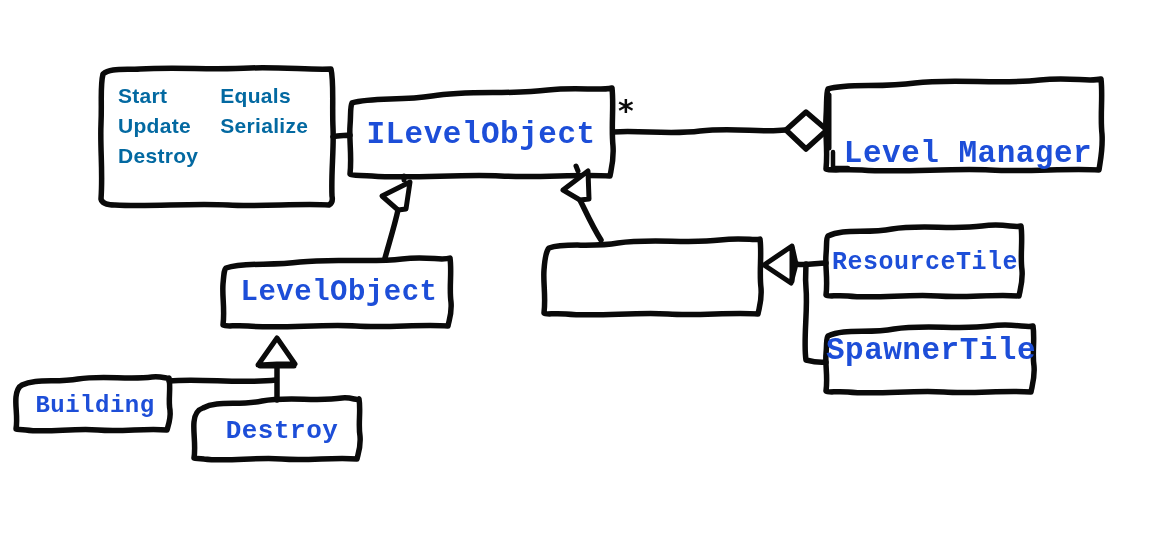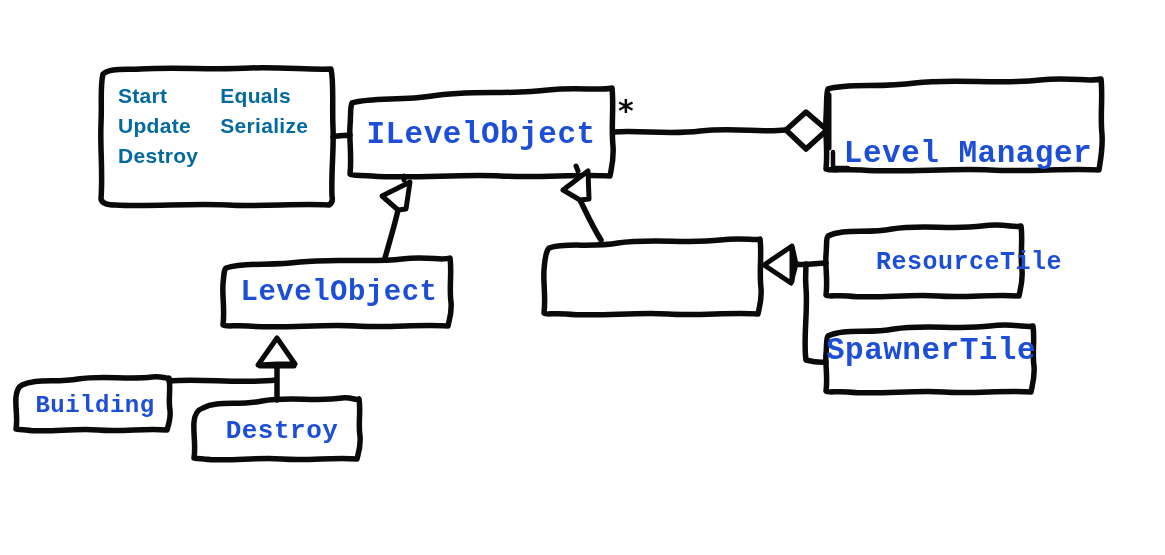--- a/index.html
+++ b/index.html
@@ -184,21 +184,21 @@
 
   <div class="node-label" style="left:352px; top:94px; width:258px; height:80px; font-size:31px;">ILevelObject</div>
 
   <div class="mult-label" style="left:618px; top:96px;">*</div>
 
   <div class="node-label" style="left:836px; top:84px; width:264px; height:82px; font-size:31px;margin-top:28px;">Level Manager</div>
 
   <div class="node-label" style="left:228px; top:260px; width:222px; height:64px; font-size:29px;">LevelObject</div>
 
 
-  <div class="node-label" style="left:830px; top:230px; width:190px; height:64px; font-size:25px;padding-left:44px;">ResourceTile</div>
+  <div class="node-label" style="left:830px; top:230px; width:190px; height:64px; font-size:25px;">ResourceTile</div>
 
   <div class="node-label" style="left:832px; top:320px; width:198px; height:60px; font-size:31px;">SpawnerTile</div>
 
   <div class="node-label" style="left:24px; top:380px; width:142px; height:50px; font-size:24px;">Building</div>
 
   <div class="node-label" style="left:208px; top:404px; width:148px; height:54px; font-size:26px;">Destroy</div>
 
 </div>
 
 </body></html>

